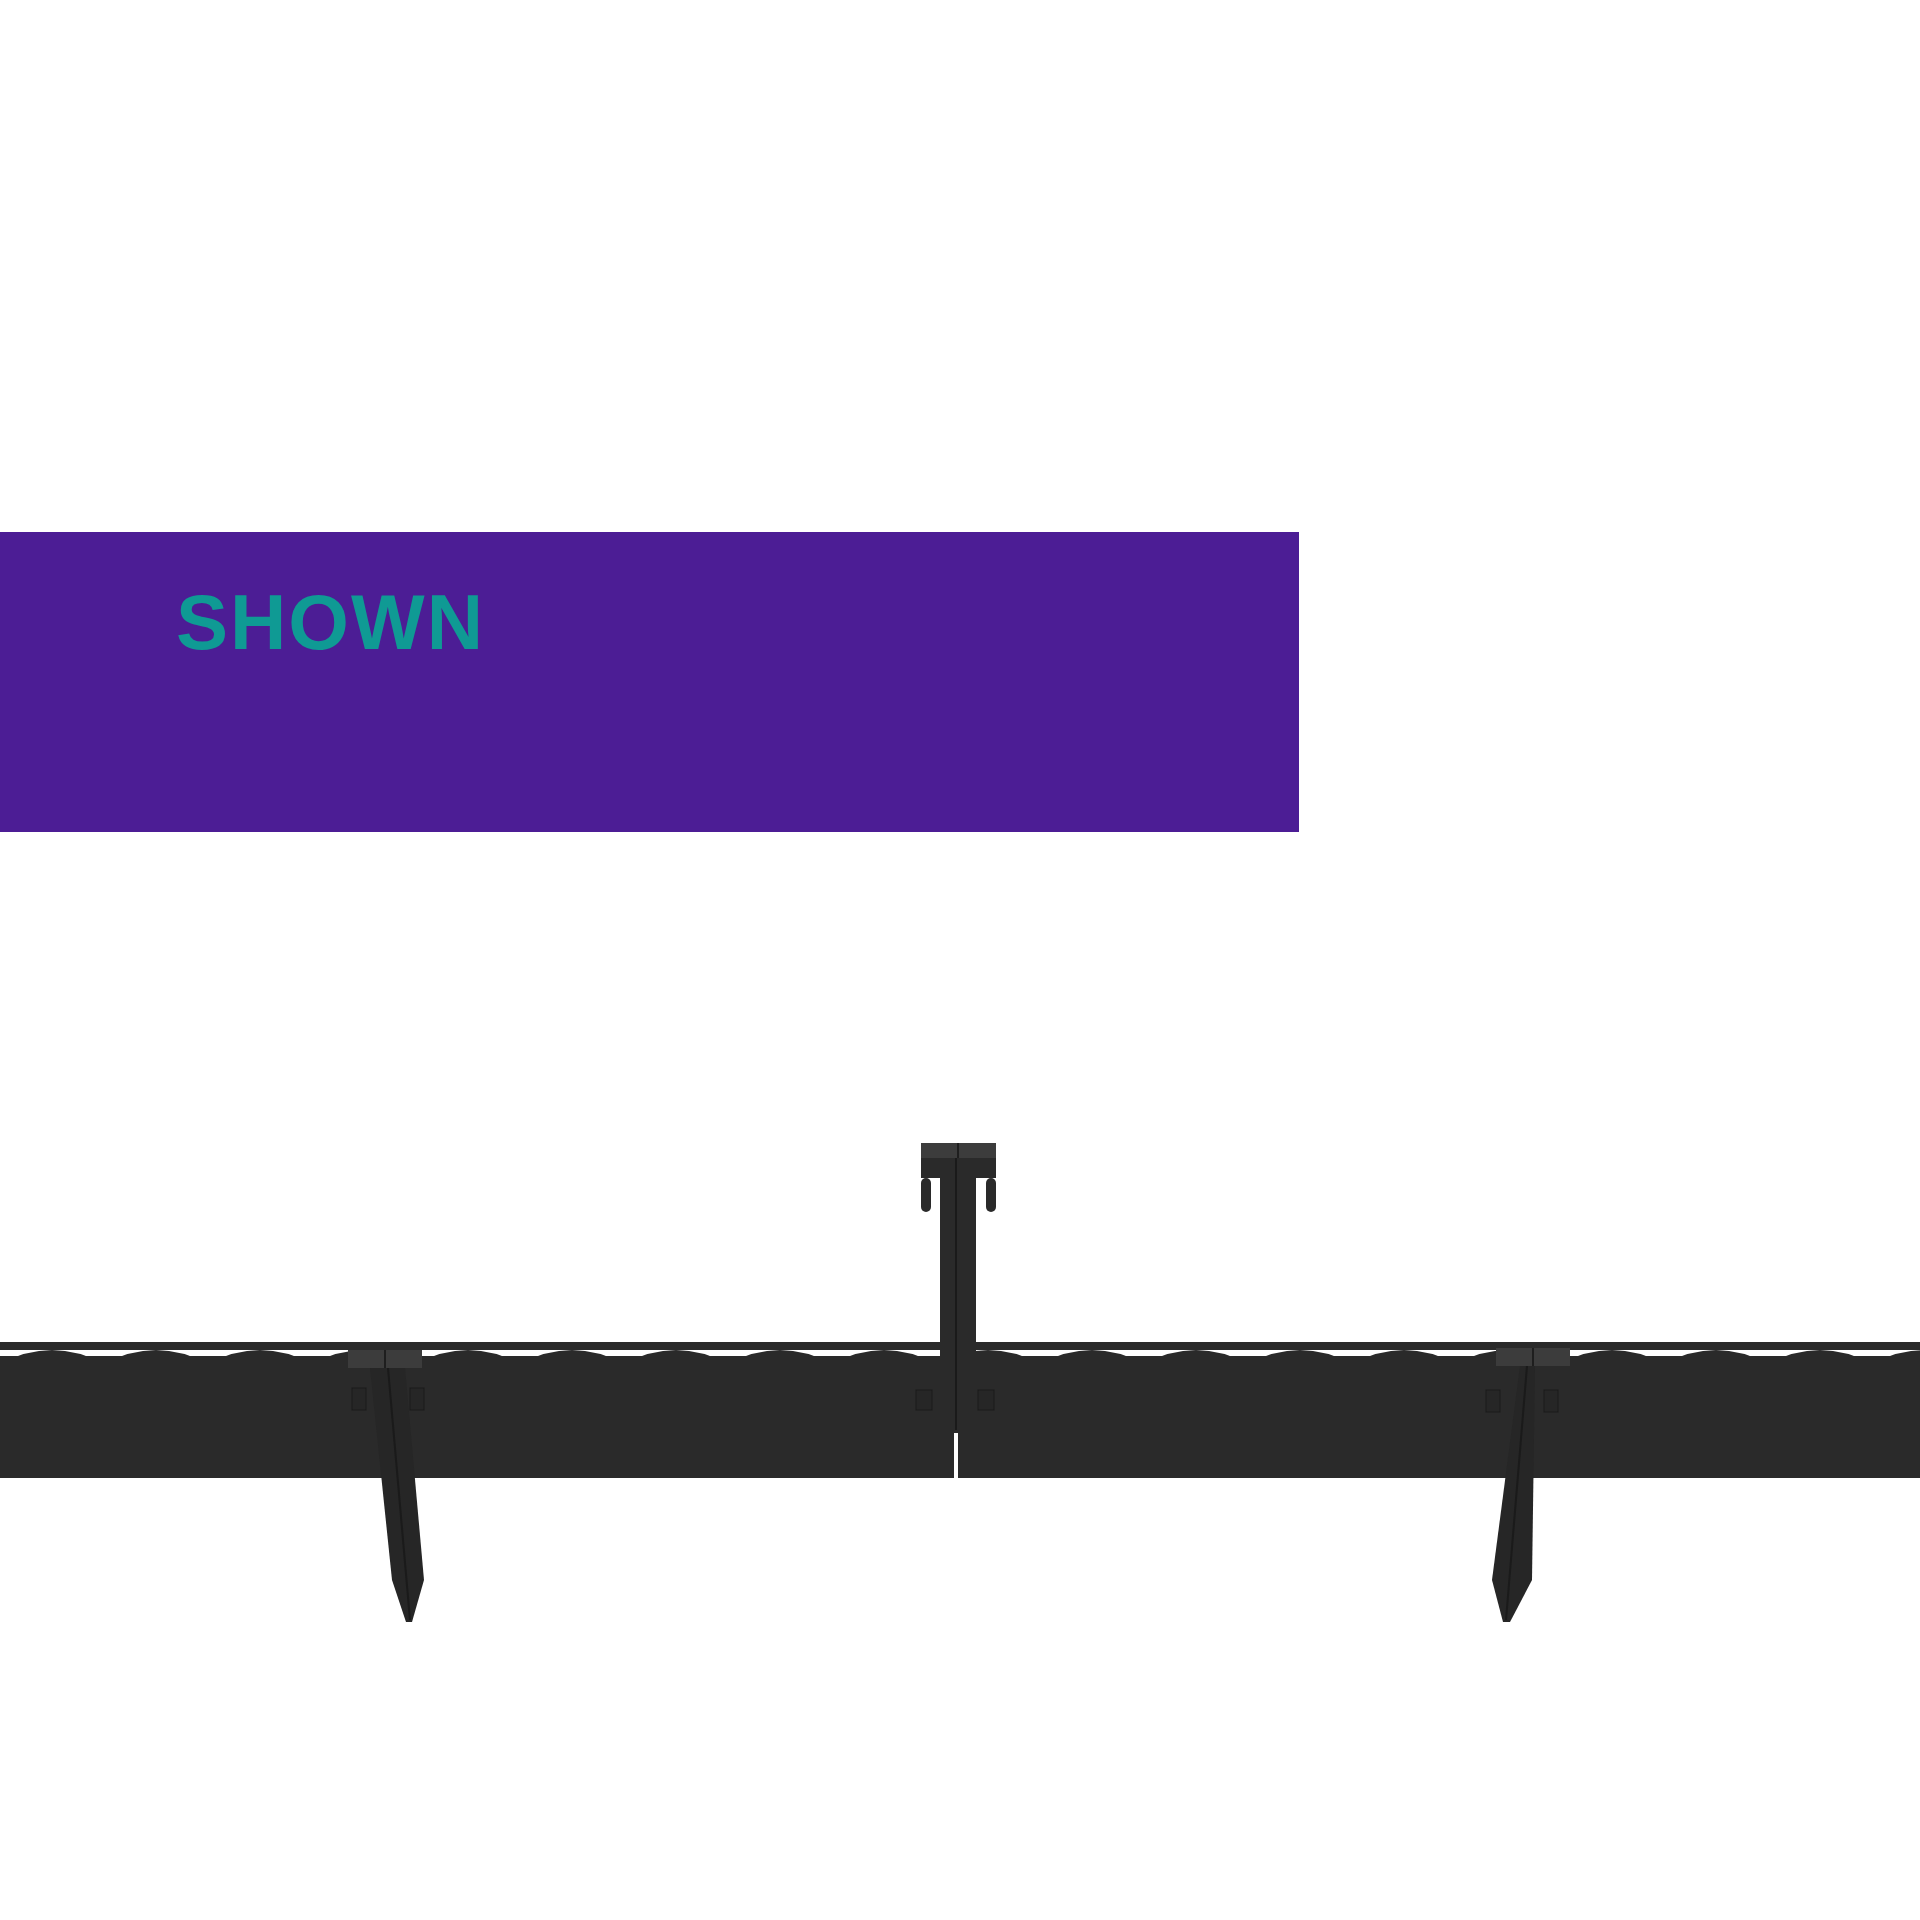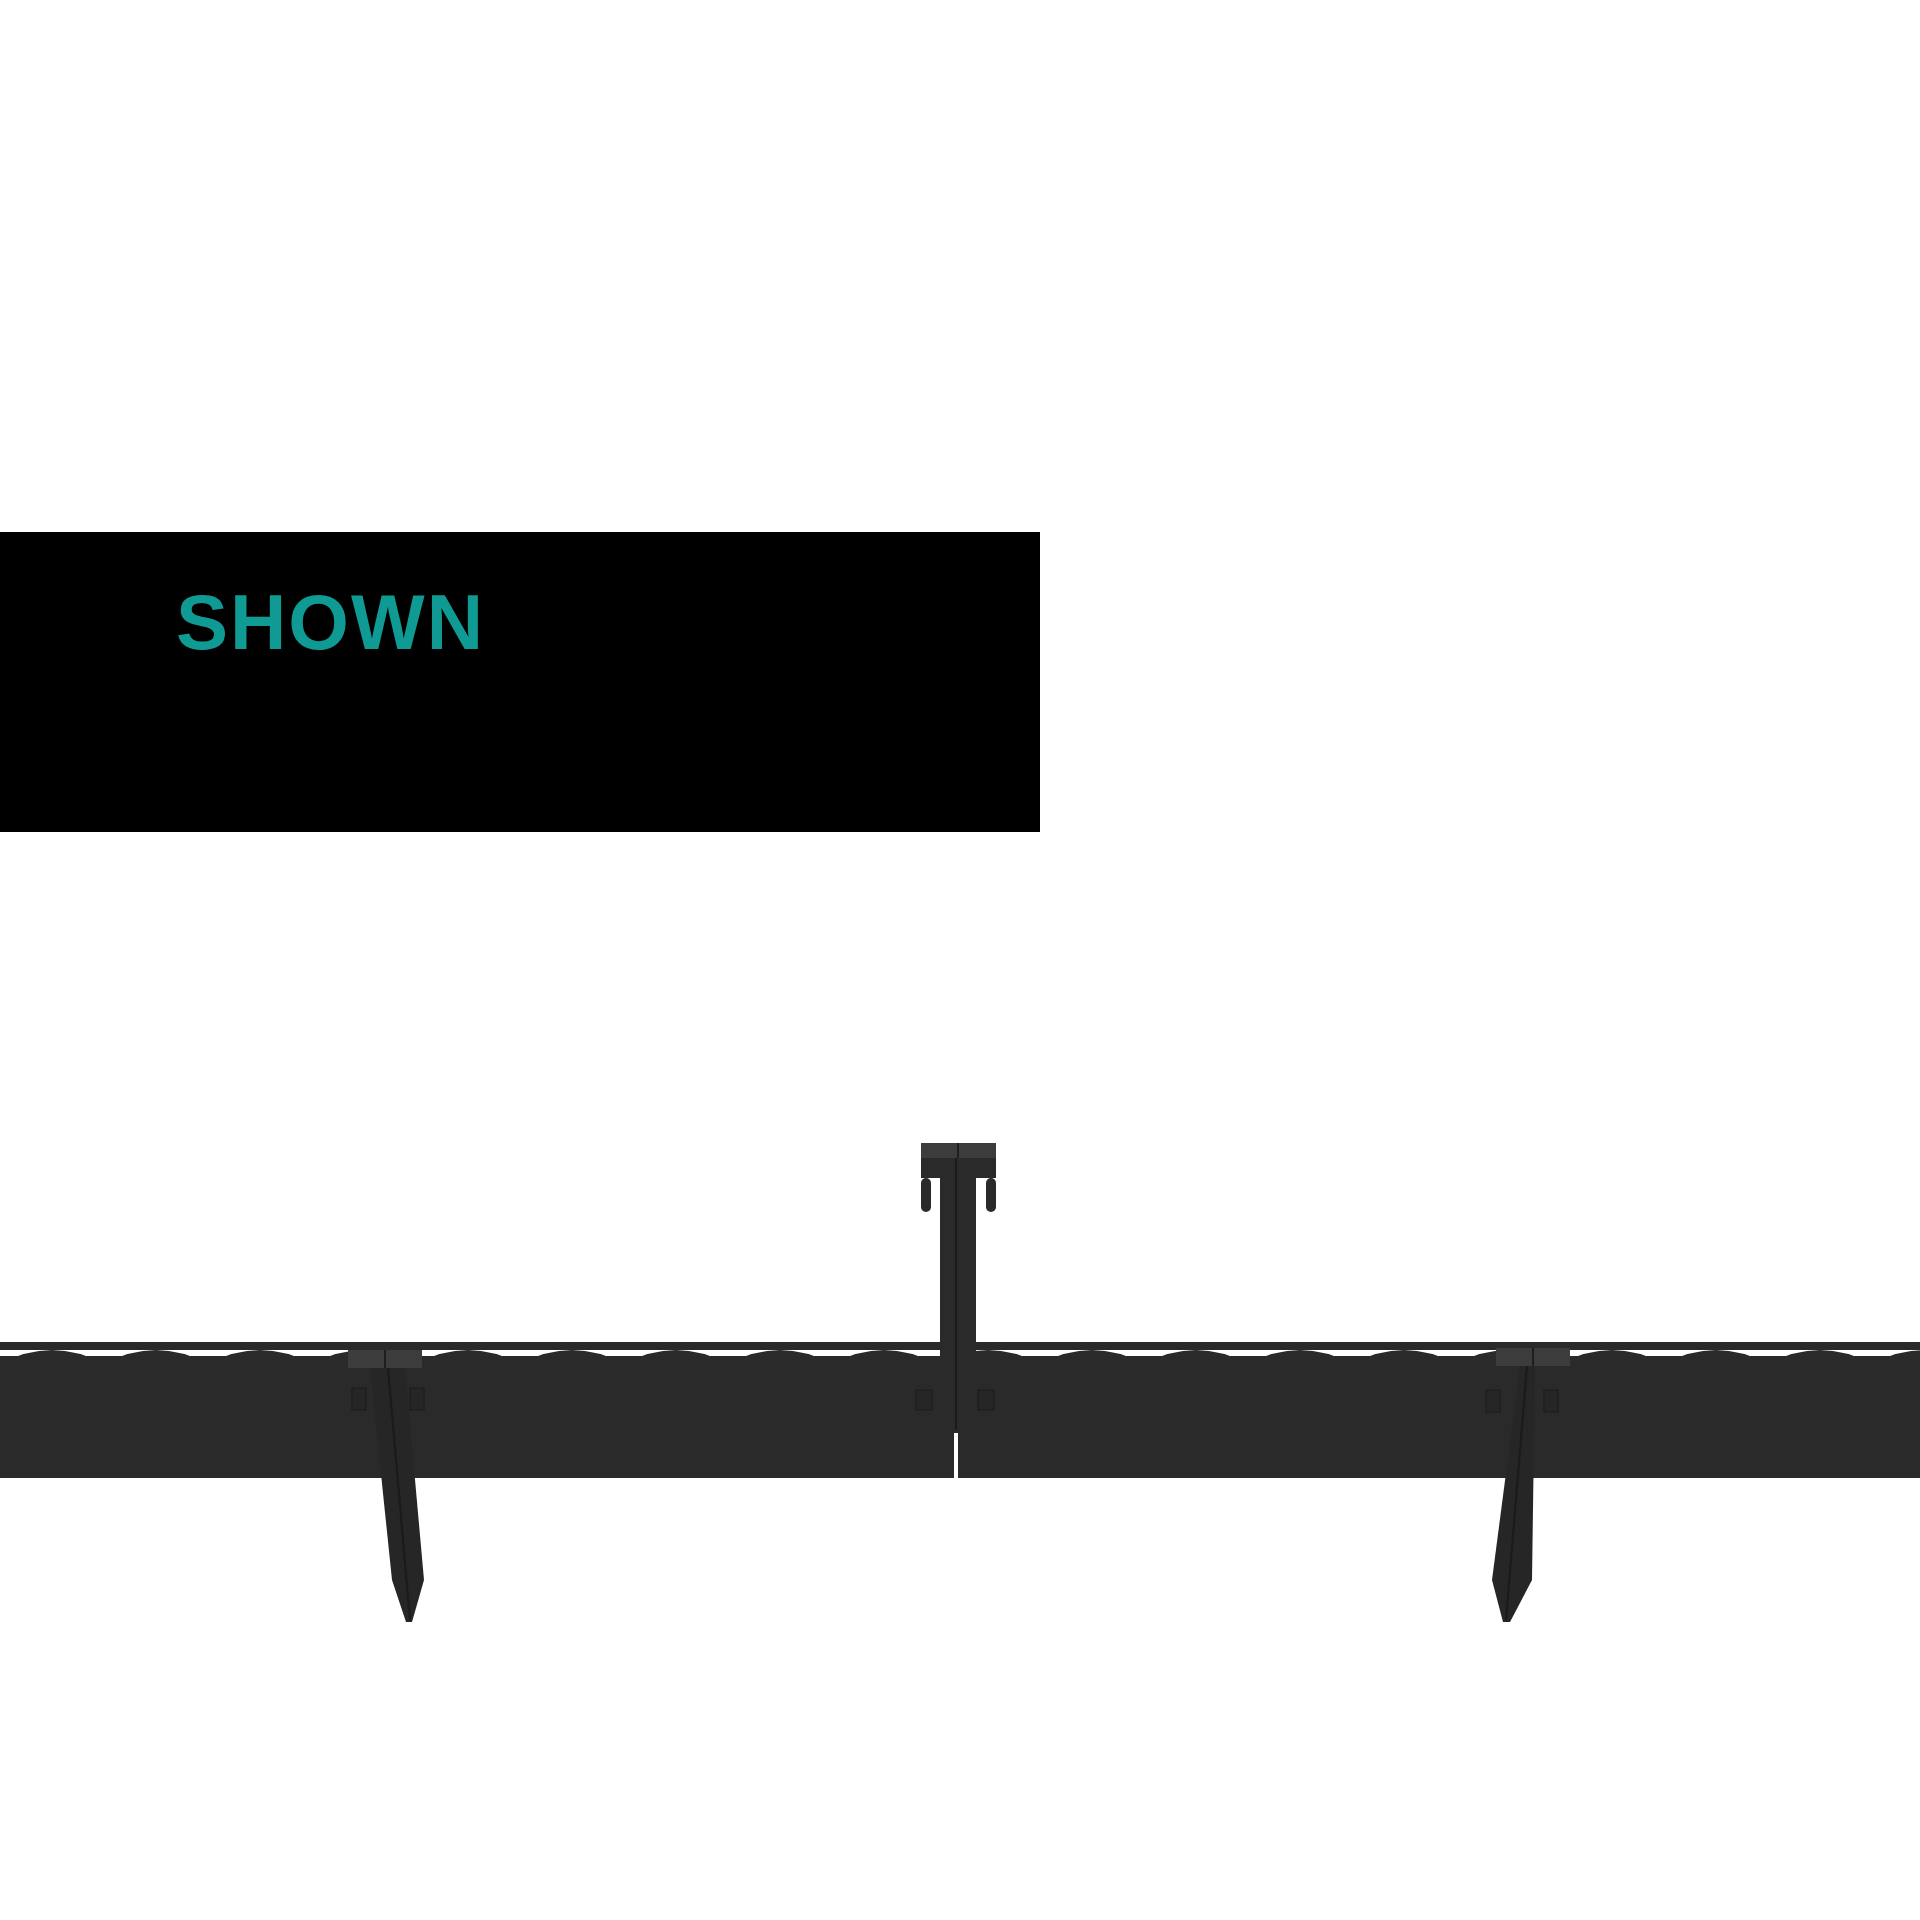--- a/index.html
+++ b/index.html
@@ -1,19 +1,19 @@
 <!DOCTYPE html>
 <html><head>
   <meta charset="utf-8">
   <style>
     html, body { margin: 0; padding: 0; background: #ffffff; }
     body { width: 1920px; height: 1920px; position: relative; overflow: hidden; }
     .banner {
-      position: absolute; left: 0; top: 532px; width: 1040px; height: 300px;
-      background: #000000;
+      position: absolute; left: 0; top: 532px; width: 1299px; height: 300px;
+      background: #4c1d95;
     }
     .banner-text { position: absolute; left: 176px; top: 52px; }
     .title {
       font-family: "Liberation Sans", sans-serif; font-weight: bold;
       font-size: 78px; line-height: 76px; letter-spacing: 2px; color: #0f9a94;
     }
     .desc {
       font-family: "Liberation Sans", sans-serif; font-weight: normal;
       font-size: 54px; line-height: 60px; color: #ffffff; letter-spacing: 1px;
       white-space: nowrap;

